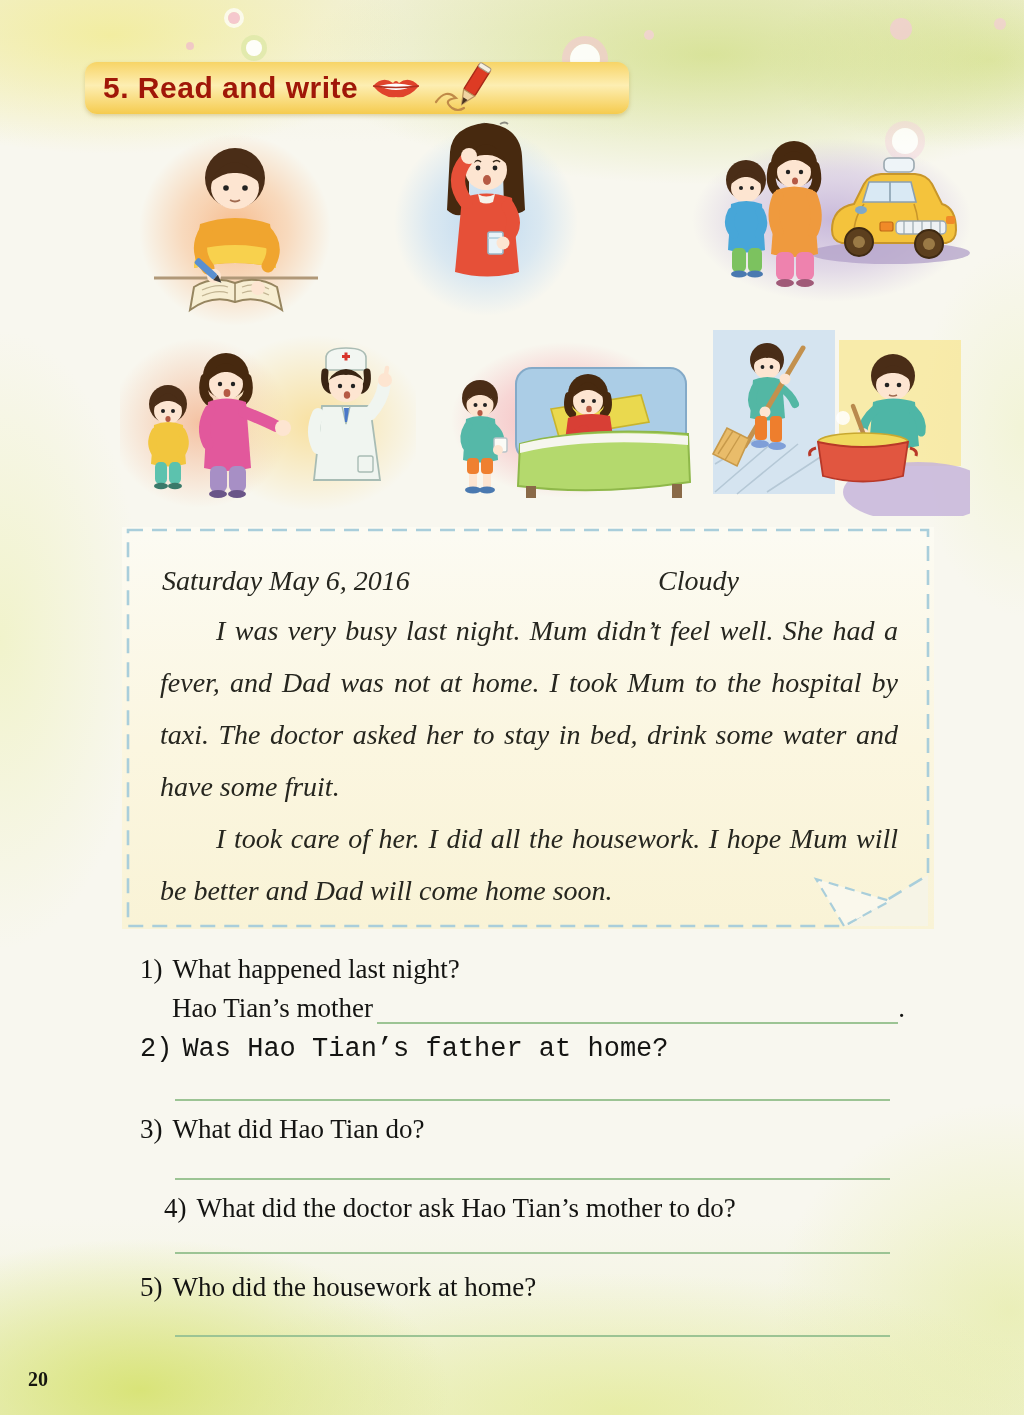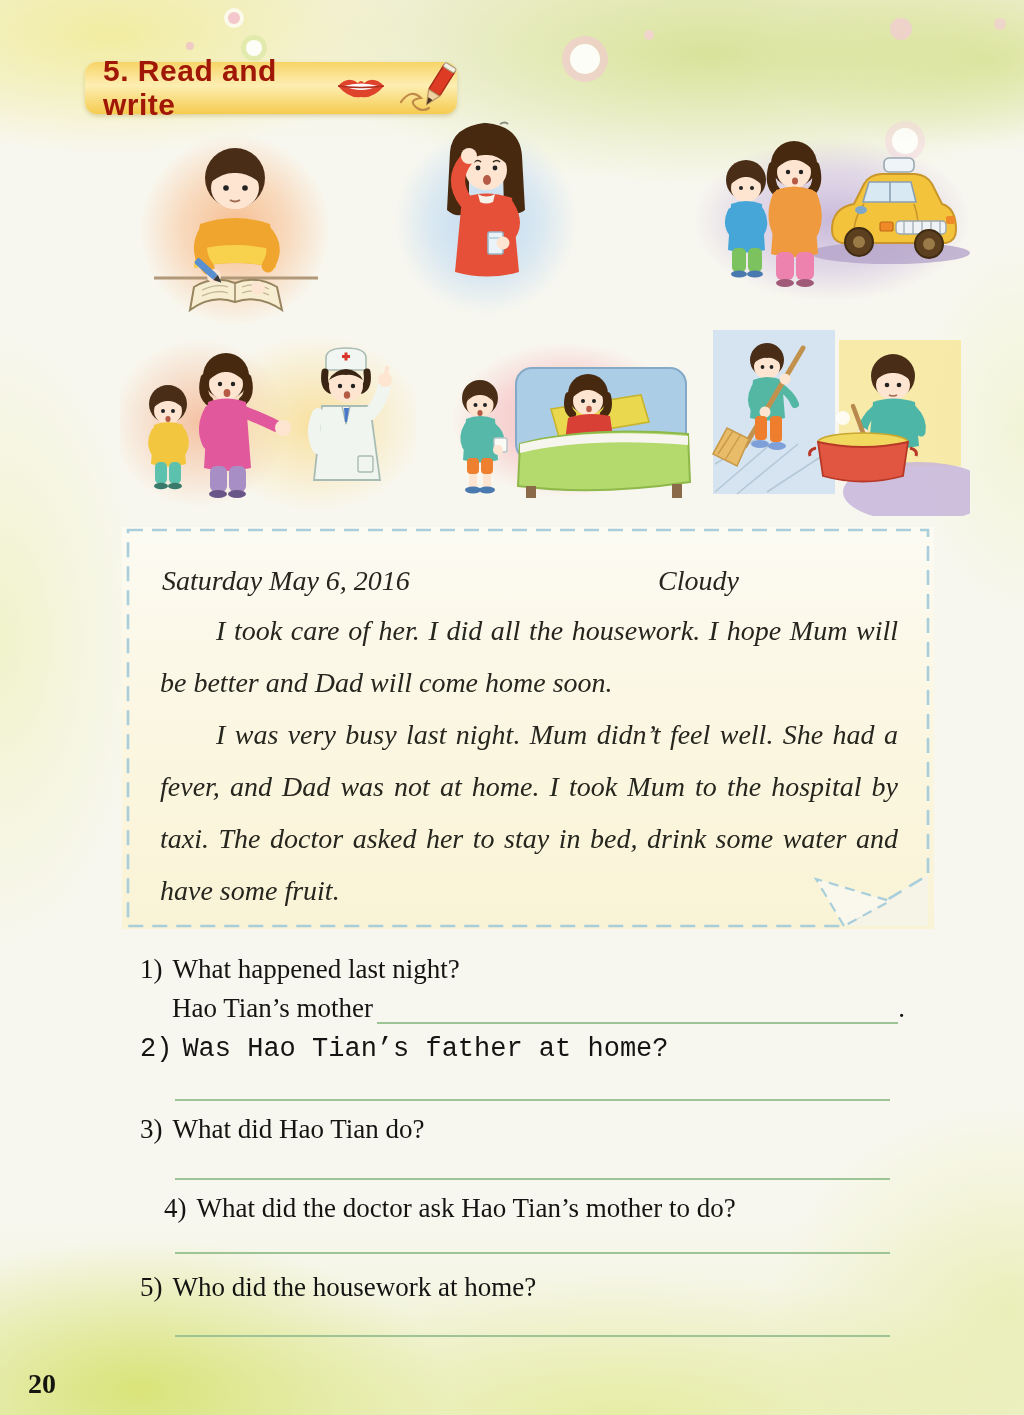--- a/index.html
+++ b/index.html
@@ -13,21 +13,21 @@
       radial-gradient(ellipse 200px 430px at 0px 640px, rgba(232,238,160,.45), transparent 72%),
       radial-gradient(ellipse 150px 260px at 1024px 430px, rgba(230,238,170,.35), transparent 72%),
       radial-gradient(ellipse 430px 210px at 140px 1390px, rgba(214,226,110,.90), transparent 72%),
       radial-gradient(ellipse 640px 190px at 620px 1410px, rgba(226,234,140,.65), transparent 72%),
       radial-gradient(ellipse 320px 280px at 1010px 1310px, rgba(226,234,150,.55), transparent 74%),
       linear-gradient(180deg,#f2f1da 0%,#f8f7ef 10%,#f8f7ef 86%,#f0f2d6 100%);
   }
   .dot{position:absolute;border-radius:50%;}
   
   .title-bar{
-    position:absolute;left:85px;top:62px;width:372px;height:52px;border-radius:12px;
+    position:absolute;left:85px;top:62px;width:544px;height:52px;border-radius:12px;
     background:linear-gradient(180deg,#f7d466 0%,#fdeeb2 45%,#f5cb4e 100%);
     box-shadow:0 2px 4px rgba(170,140,50,.35);
     display:flex;align-items:center;padding-left:18px;box-sizing:border-box;
     font-family:"Liberation Sans",sans-serif;font-weight:bold;font-size:30px;color:#a01708;
     letter-spacing:.5px;
   }
   .title-bar .hdr-icons{display:flex;align-items:center;margin-left:12px;gap:6px;}
   
   .scene{position:absolute;}
   .scene svg{display:block;width:100%;height:100%;}
@@ -43,21 +43,21 @@
   .diary-p{margin:8px 0 0 0;text-indent:56px;text-align:justify;}
   .diary-p + .diary-p{margin-top:0;}
   
   .questions{position:absolute;left:140px;top:948px;width:772px;font-size:27px;color:#141412;}
   .q{position:absolute;left:0;white-space:nowrap;}
   .q .qnum{margin-right:10px;}
   .q1ans{position:absolute;left:32px;top:44px;width:733px;display:flex;align-items:flex-end;}
   .q1ans .prefix{white-space:nowrap;margin-right:4px;}
   .fill-line{flex:1 1 auto;border-bottom:2px solid #9cc494;height:30px;}
   .answer-line{position:absolute;left:35px;width:715px;border-bottom:2px solid #9cc494;height:0;}
-  .page-number{position:absolute;left:28px;top:1368px;font-size:28px;font-weight:bold;color:#15150f;}
+  .page-number{position:absolute;left:28px;top:1368px;font-size:20px;font-weight:bold;color:#15150f;}
 </style>
 </head>
 <body>
 
 <div class="page">
 
   <div class="dot" style="left:228px;top:12px;width:12px;height:12px;background:rgba(245,190,210,.8);box-shadow:0 0 0 4px rgba(255,255,255,.7);"></div>
   <div class="dot" style="left:186px;top:42px;width:8px;height:8px;background:rgba(240,185,205,.7);"></div>
   <div class="dot" style="left:246px;top:40px;width:16px;height:16px;background:rgba(255,255,255,.9);box-shadow:0 0 0 5px rgba(215,230,160,.6);"></div>
   <div class="dot" style="left:570px;top:44px;width:30px;height:30px;background:rgba(255,255,255,.9);box-shadow:0 0 0 8px rgba(246,195,215,.55);"></div>
@@ -364,22 +364,22 @@
     <svg class="diary-border" viewBox="0 0 812 402">
       <polygon points="806,348 806,399 722,399" fill="#f6f4e6"></polygon>
       <path d="M6,3 H806 V348 L722,399 H6 Z" fill="none" stroke="#a9cedb" stroke-width="2.6" stroke-dasharray="15 9"></path>
       <path d="M722,399 L694,352 L768,374 Z" fill="#faf8ec" stroke="#a9cedb" stroke-width="2.2" stroke-dasharray="10 7"></path>
     </svg>
     <div class="diary-content">
       <div class="diary-dateline">
         <span class="diary-date">Saturday May 6, 2016</span>
         <span class="diary-weather">Cloudy</span>
       </div>
+      <p class="diary-p">I was very busy last night. Mum didn’t feel well. She had a fever, and Dad was not at home. I took Mum to the hospital by taxi. The doctor asked her to stay in bed, drink some water and have some fruit.</p>
       <p class="diary-p">I took care of her. I did all the housework. I hope Mum will be better and Dad will come home soon.</p>
-      <p class="diary-p">I was very busy last night. Mum didn’t feel well. She had a fever, and Dad was not at home. I took Mum to the hospital by taxi. The doctor asked her to stay in bed, drink some water and have some fruit.</p>
     </div>
   </div>
 
   <div class="questions">
     <div class="q" style="top:6px;">
       <span class="qnum">1)</span><span>What happened last night?</span>
     </div>
     <div class="q1ans">
       <span class="prefix">Hao Tian’s mother</span>
       <span class="fill-line"></span>

